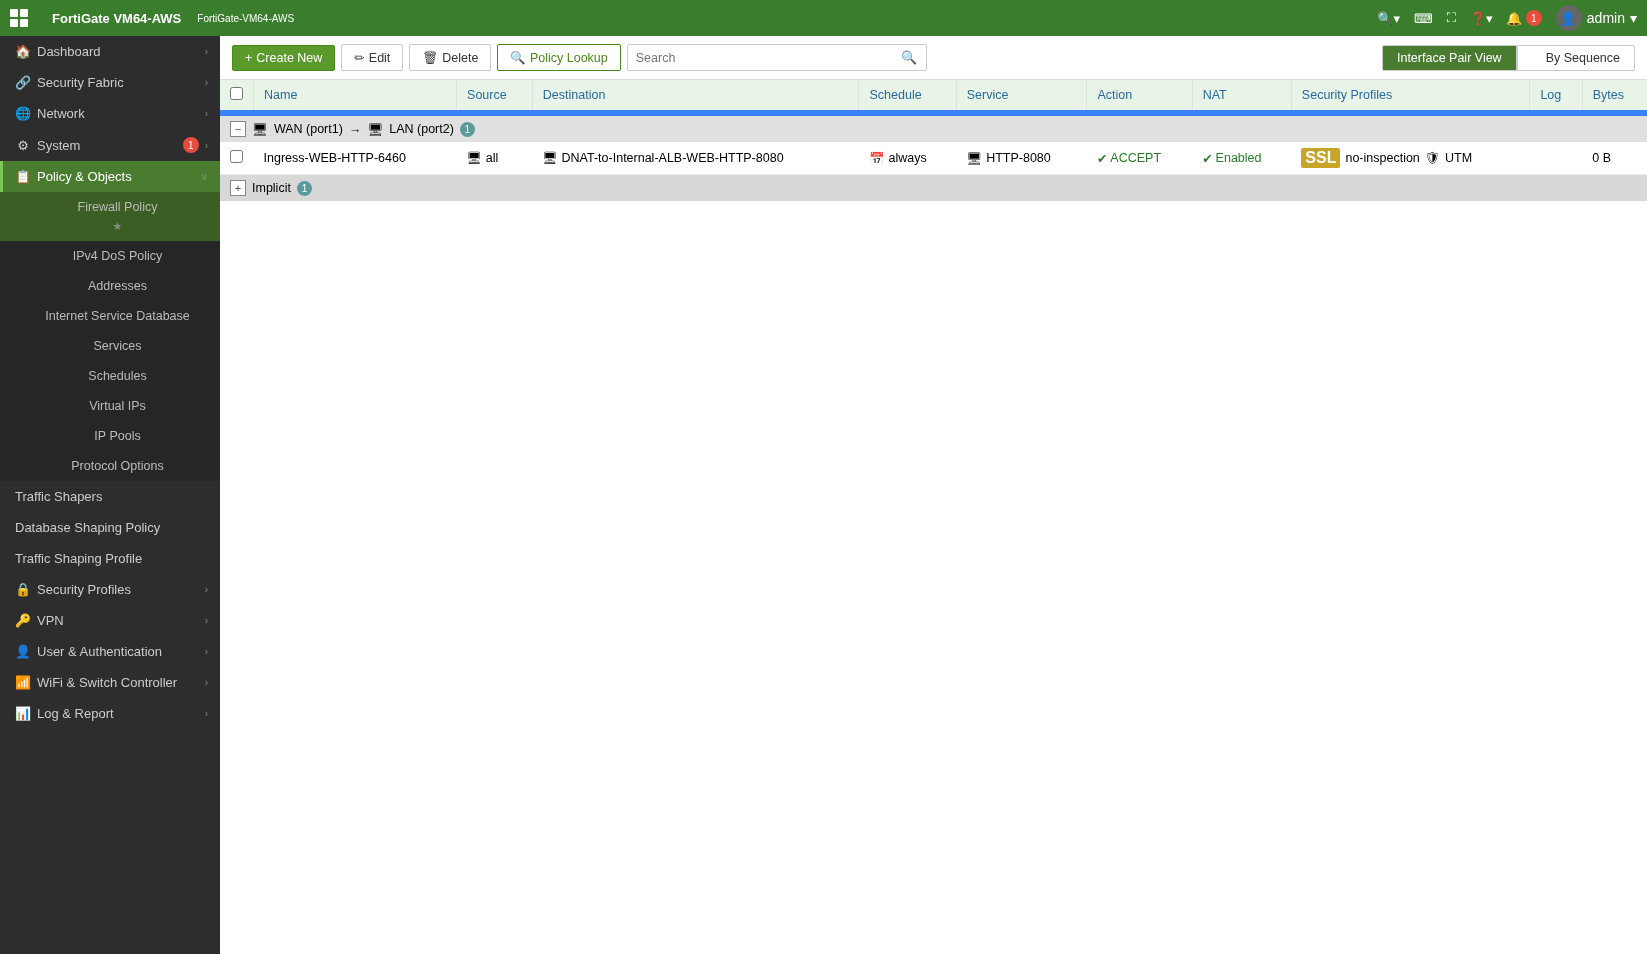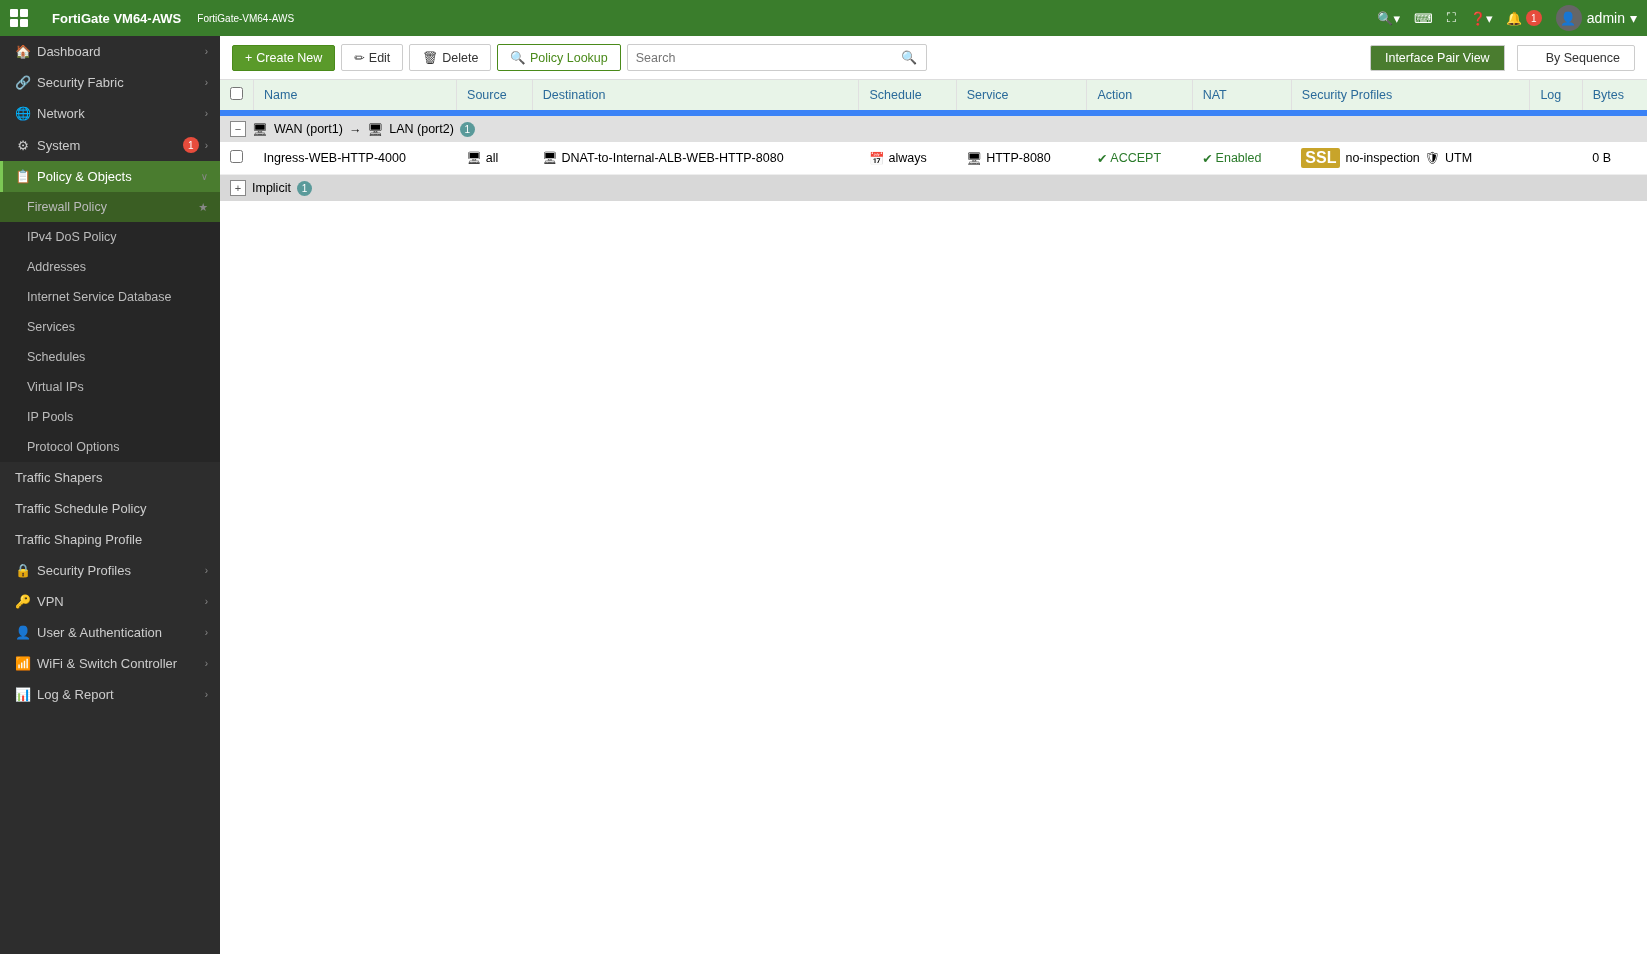--- a/index.html
+++ b/index.html
@@ -104,21 +104,21 @@
       border-left: 3px solid transparent;
     }
     .sidebar-item.active { background: #4a7c2f; color: white; border-left-color: #7dc855; }
     .sidebar-item.sub-active { background: #3a5e23; color: white; }
     .sidebar-item .icon { width: 16px; text-align: center; font-size: 13px; flex-shrink: 0; }
     .sidebar-item .label { flex: 1; }
     .sidebar-item .chevron { font-size: 10px; color: #888; }
     .sidebar-item .badge { background: #e74c3c; color: white; border-radius: 50%; width: 16px; height: 16px; font-size: 10px; display: flex; align-items: center; justify-content: center; }
 
     .sidebar-submenu { background: #262626; }
-    .sidebar-submenu .sidebar-item { padding-left: 24px; font-size: 12.5px; color: #bbb; }
+    .sidebar-submenu .sidebar-item { padding-left: 24px; font-size: 12.5px; color: #bbb; flex-direction: column; }
     .sidebar-submenu .sidebar-item .star { color: #888; font-size: 11px; }
 
     
     .content {
       flex: 1;
       display: flex;
       flex-direction: column;
       overflow: hidden;
       background: white;
     }
@@ -172,21 +172,21 @@
       background: transparent;
     }
     .search-icon-btn {
       padding: 5px 8px;
       cursor: pointer;
       color: #555;
     }
     .toolbar-spacer { flex: 1; }
     .view-toggle {
       display: flex;
-      gap: 12px;
+      gap: 0;
     }
     .btn-view {
       padding: 5px 14px;
       border: 1px solid #ccc;
       background: #4a7c2f;
       color: white;
       cursor: pointer;
       font-size: 12.5px;
     }
     .btn-view.inactive {
@@ -396,21 +396,21 @@
       </div>
       <div class="sidebar-item">
         <span class="label">Protocol Options</span>
       </div>
     </div>
 
     <div class="sidebar-item">
       <span class="label">Traffic Shapers</span>
     </div>
     <div class="sidebar-item">
-      <span class="label">Traffic Schedule Policy</span>
+      <span class="label">Database Shaping Policy</span>
     </div>
     <div class="sidebar-item">
       <span class="label">Traffic Shaping Profile</span>
     </div>
 
     <div class="sidebar-item">
       <span class="icon">🔒</span>
       <span class="label">Security Profiles</span>
       <span class="chevron">›</span>
     </div>
@@ -528,21 +528,21 @@
                 <span class="info-badge">1</span>
               </div>
             </td>
           </tr>
 
           <tr class="policy-row">
             <td>
               <input type="checkbox" style="">
             </td>
             <td>
-              <span>Ingress-WEB-HTTP-4000</span>
+              <span>Ingress-WEB-HTTP-6460</span>
             </td>
             <td>
               <div class="src-icon">
                 <span class="icon-monitor">🖥</span>
                 <span>all</span>
               </div>
             </td>
             <td>
               <div class="src-icon">
                 <span class="icon-monitor">🖥</span>

